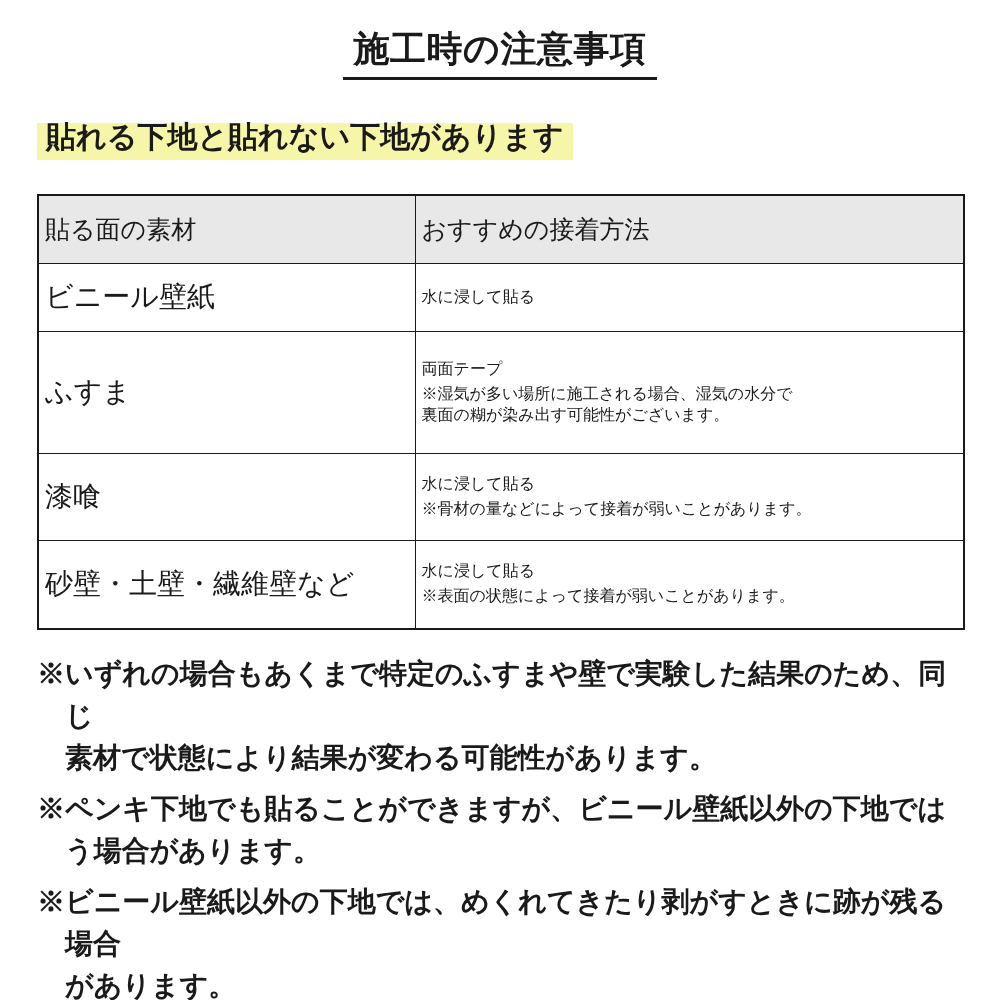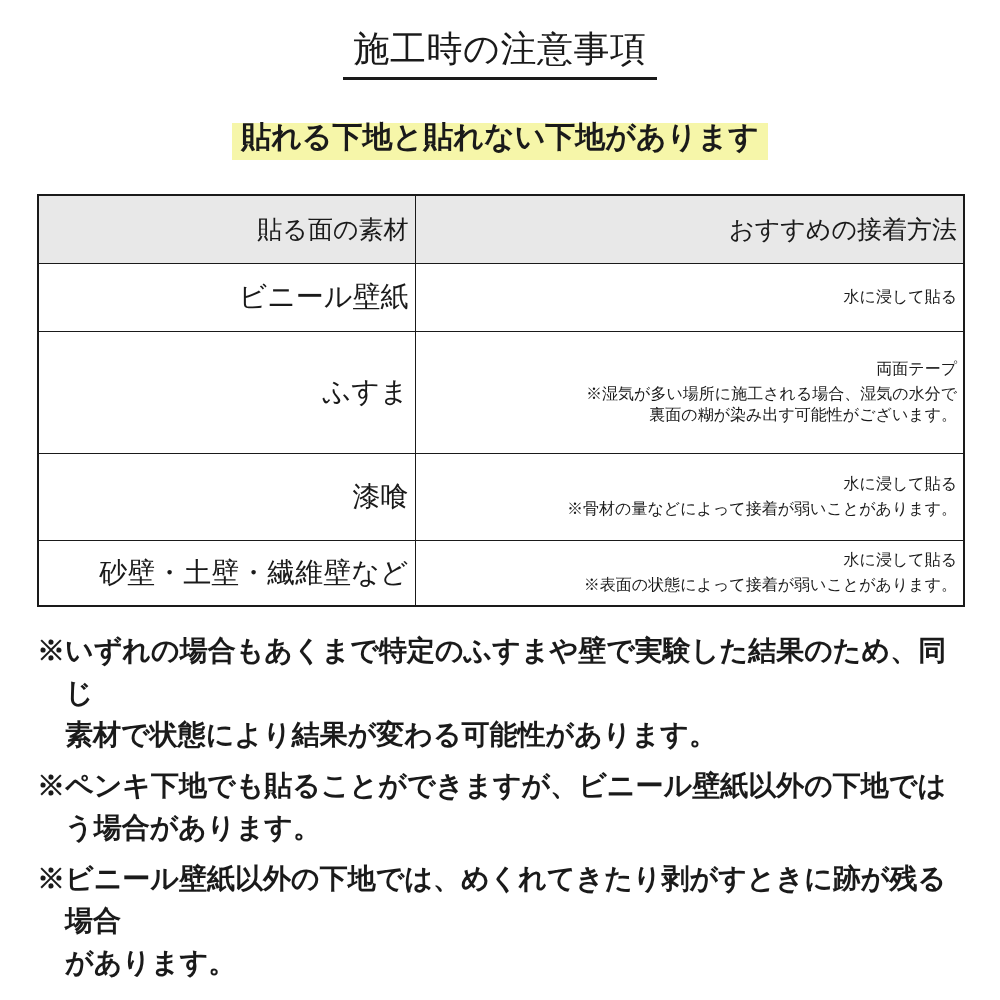--- a/index.html
+++ b/index.html
@@ -23,53 +23,53 @@
   }
   .page {
     width: 926px;
     margin: 0 auto;
     padding-top: 26px;
   }
   .page-title {
     margin: 0;
     text-align: center;
     font-size: 36px;
-    font-weight: normal;
+    font-weight: bold;
     line-height: 1.25;
     letter-spacing: 0.5px;
   }
   .title-underline {
     width: 314px;
     height: 3px;
     background: var(--border);
     margin: 6px auto 0;
   }
   .subtitle-row {
-    text-align: center;
+    text-align: left;
     margin-top: 37px;
   }
   .subtitle {
     display: inline-block;
     font-size: 30px;
     font-weight: bold;
     line-height: 1.2;
     padding: 2px 9px 5px;
     background: linear-gradient(to bottom, transparent 14%, var(--highlight) 14%);
   }
   table.substrate-table {
     width: 926px;
     margin-top: 34px;
     border-collapse: collapse;
     table-layout: fixed;
     border: 2px solid var(--border);
   }
   .substrate-table th,
   .substrate-table td {
     border: 1px solid var(--border);
-    text-align: right;
+    text-align: left;
     vertical-align: middle;
     padding: 4px 6px;
   }
   .substrate-table th {
     background: var(--header_bg);
     font-weight: normal;
     font-size: 25px;
     height: 65px;
   }
   .cell-material { font-size: 28px; }
@@ -78,21 +78,21 @@
     font-size: 16px;
     line-height: 1.3;
     margin-top: 5px;
     white-space: pre-line;
   }
   .method-note:empty { margin-top: 0; }
   tr.row-h68  { height: 68px; }
   tr.row-h122 { height: 122px; }
   tr.row-h87  { height: 87px; }
   tr.row-h66  { height: 66px; }
-  tr.row-h84  { height: 66px; margin-left: 43px; }
+  tr.row-h84  { height: 89px; margin-left: 43px; }
   .notes {
     margin-top: 23px;
   }
   .notes p {
     margin: 0 0 9px 0;
     font-size: 28px;
     line-height: 42px;
     padding-left: 1em;
     text-indent: -1em;
     white-space: pre-line;

